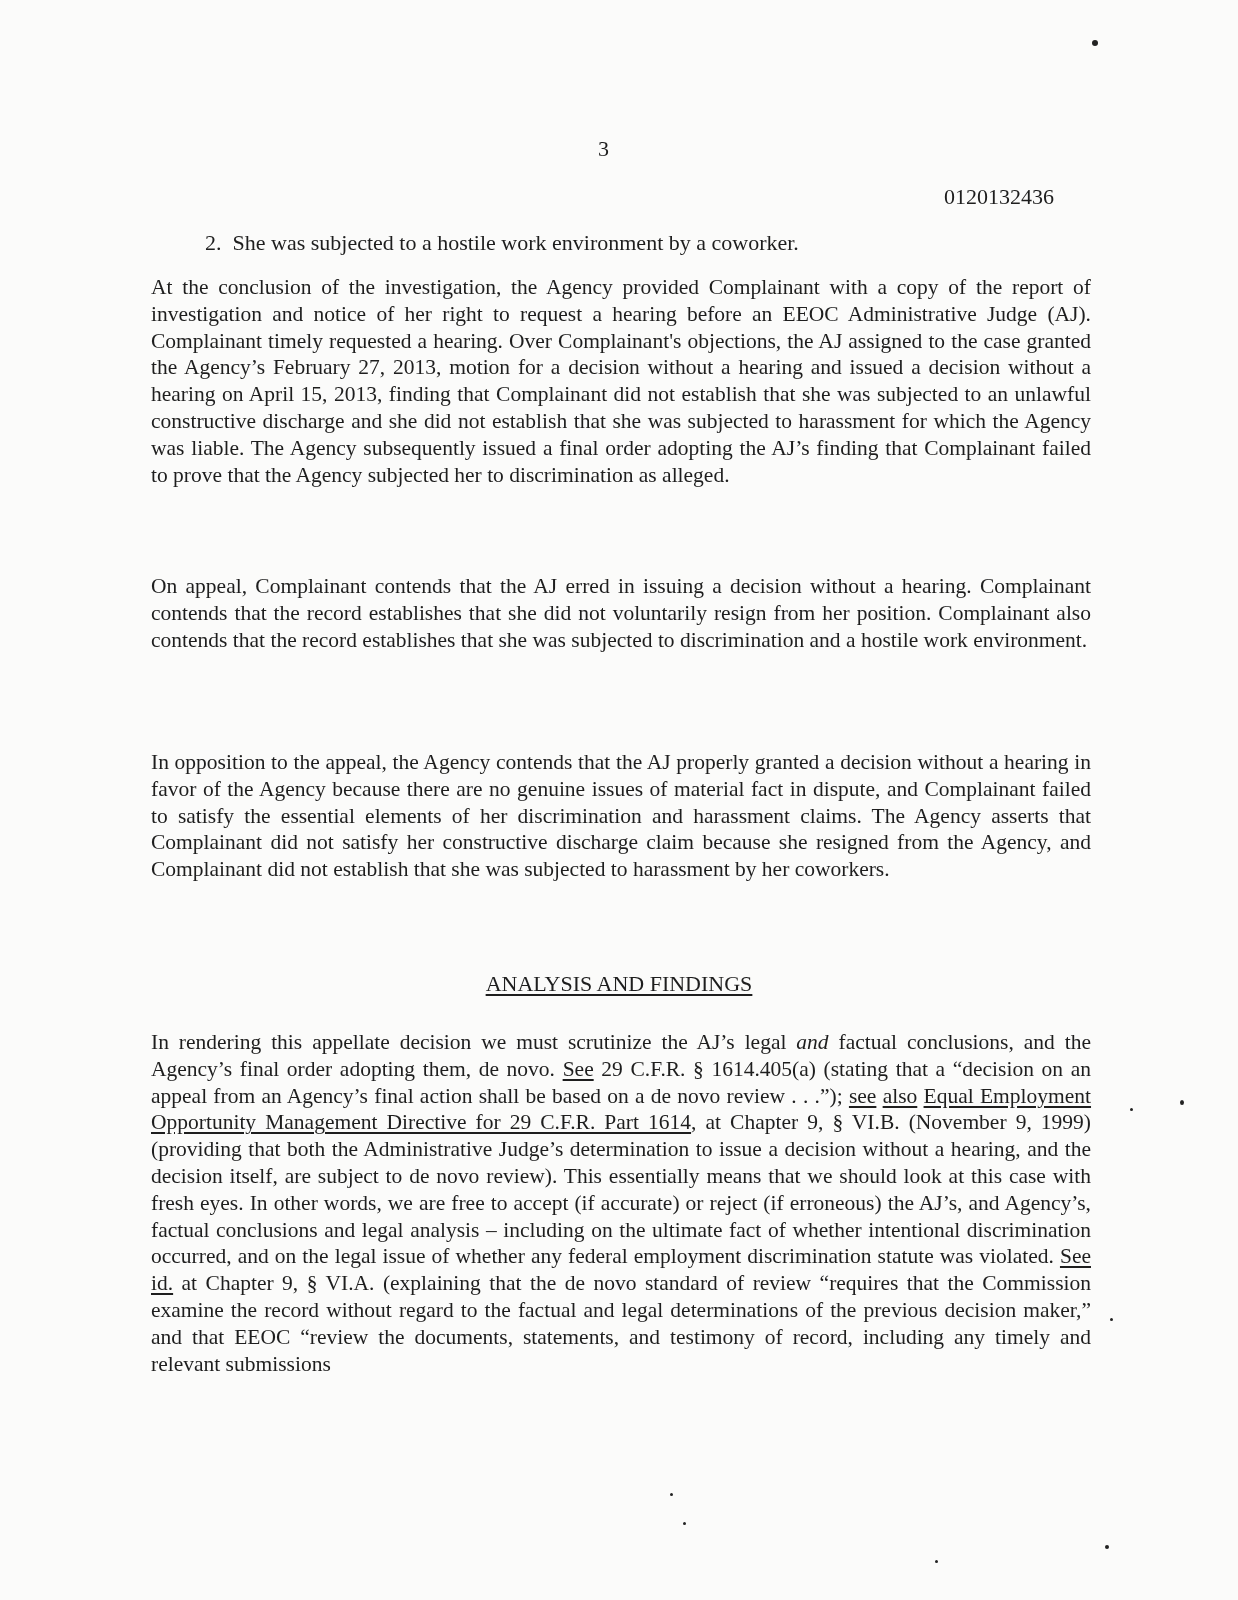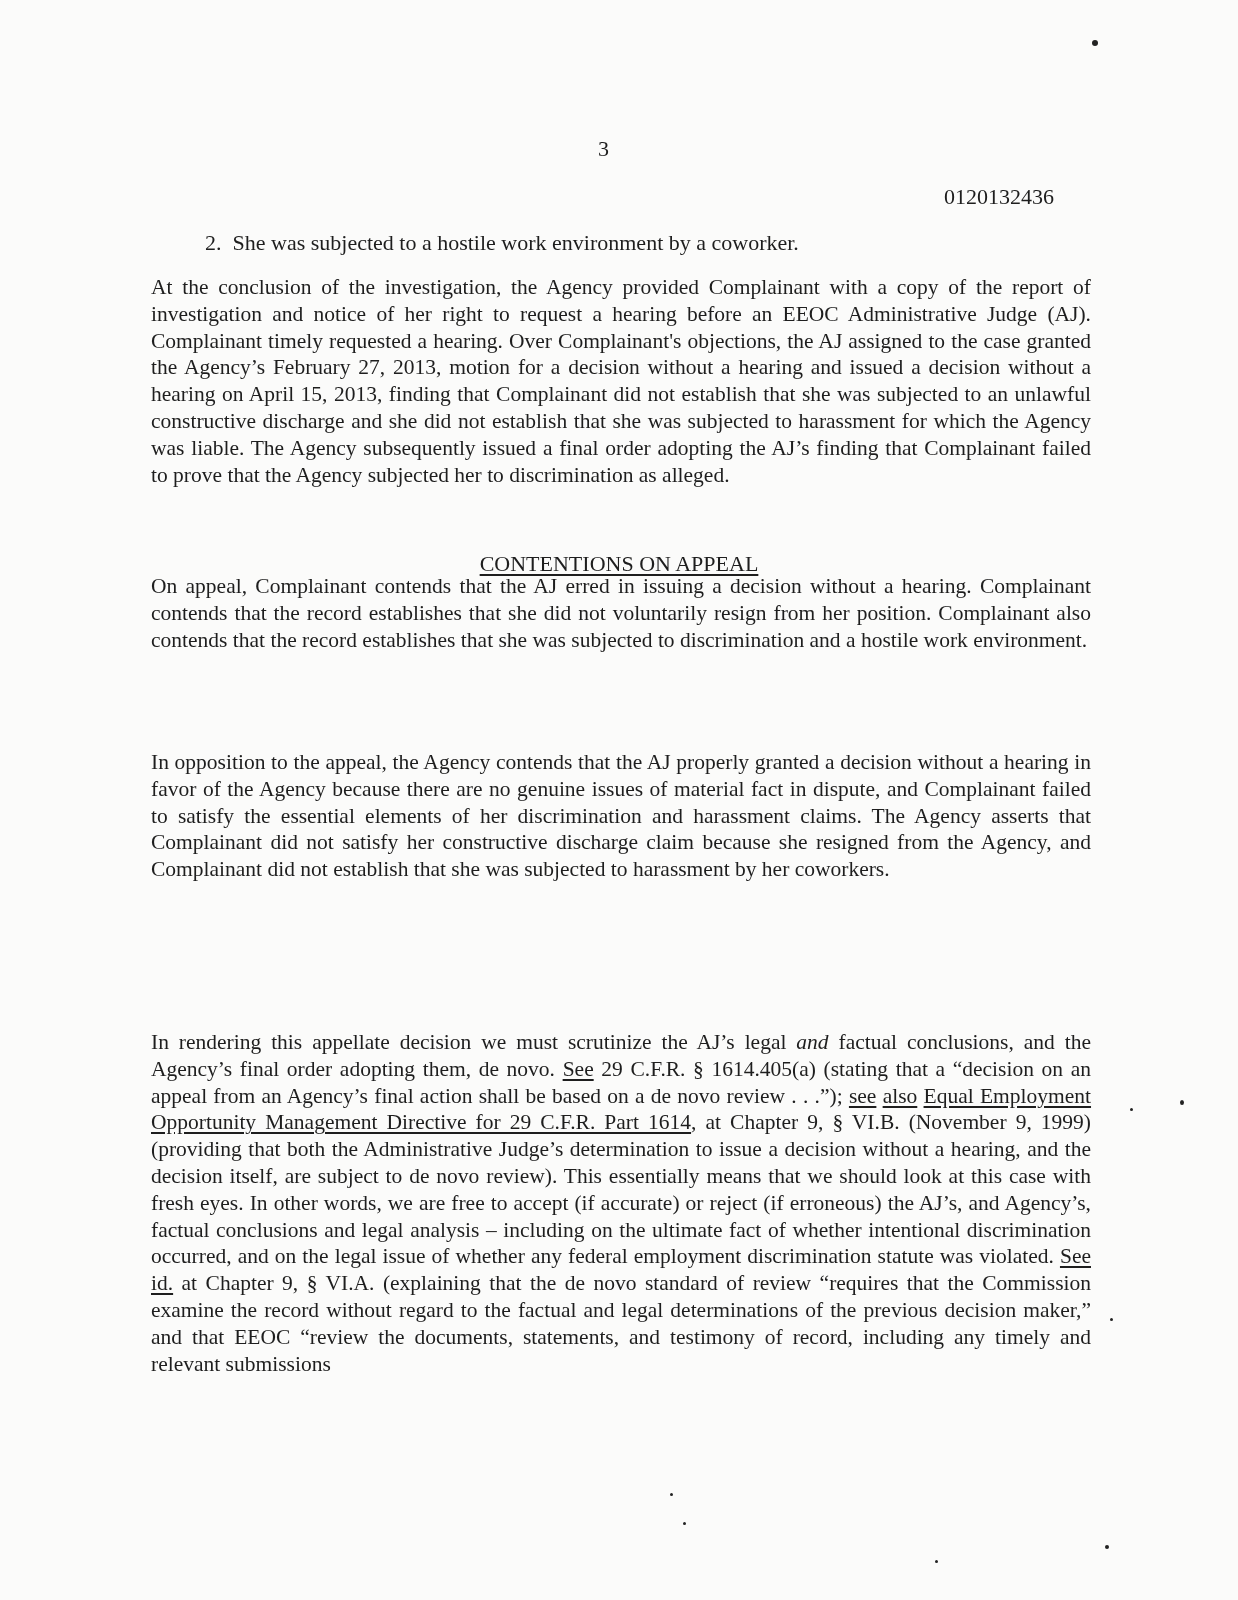--- a/index.html
+++ b/index.html
@@ -32,26 +32,26 @@
 <body>
 
 <div class="page">
   <div class="header-num">3</div>
   <div class="header-doc">0120132436</div>
 
   <div class="item" style="white-space:pre">2.  She was subjected to a hostile work environment by a coworker.</div>
 
   <div class="para" style="top:274px;">At the conclusion of the investigation, the Agency provided Complainant with a copy of the report of investigation and notice of her right to request a hearing before an EEOC Administrative Judge (AJ).  Complainant timely requested a hearing.  Over Complainant's objections, the AJ assigned to the case granted the Agency’s February 27, 2013, motion for a decision without a hearing and issued a decision without a hearing on April 15, 2013, finding that Complainant did not establish that she was subjected to an unlawful constructive discharge and she did not establish that she was subjected to harassment for which the Agency was liable. The Agency subsequently issued a final order adopting the AJ’s finding that Complainant failed to prove that the Agency subjected her to discrimination as alleged.</div>
 
-  <div class="heading" style="top:551px;"><span>CONTENTIONS ON APPEAL</span></div>
 
   <div class="para" style="top:573px;">On appeal, Complainant contends that the AJ erred in issuing a decision without a hearing. Complainant contends that the record establishes that she did not voluntarily resign from her position.  Complainant also contends that the record establishes that she was subjected to discrimination and a hostile work environment.</div>
 
   <div class="para" style="top:749px;">In opposition to the appeal, the Agency contends that the AJ properly granted a decision without a hearing in favor of the Agency because there are no genuine issues of material fact in dispute, and Complainant failed to satisfy the essential elements of her discrimination and harassment claims.  The Agency asserts that Complainant did not satisfy her constructive discharge claim because she resigned from the Agency, and Complainant did not establish that she was subjected to harassment by her coworkers.</div>
 
+  <div class="heading" style="top:971px;"><span>ANALYSIS AND FINDINGS</span></div>
 
   <div class="para" style="top:1029px;"><span>In rendering this appellate decision we must scrutinize the AJ’s legal </span><i>and</i><span> factual conclusions, and the Agency’s final order adopting them, de novo.  </span><span class="u">See</span><span> 29 C.F.R. § 1614.405(a) (stating that a “decision on an appeal from an Agency’s final action shall be based on a de novo review . . .”); </span><span class="u">see</span><span> </span><span class="u">also</span><span> </span><span class="u">Equal Employment Opportunity Management Directive for 29 C.F.R. Part 1614</span><span>, at Chapter 9, § VI.B. (November 9, 1999) (providing that both the Administrative Judge’s determination to issue a decision without a hearing, and the decision itself, are subject to de novo review).  This essentially means that we should look at this case with fresh eyes.  In other words, we are free to accept (if accurate) or reject (if erroneous) the AJ’s, and Agency’s, factual conclusions and legal analysis – including on the ultimate fact of whether intentional discrimination occurred, and on the legal issue of whether any federal employment discrimination statute was violated.  </span><span class="u">See</span><span> </span><span class="u">id.</span><span> at Chapter 9, § VI.A. (explaining that the de novo standard of review “requires that the Commission examine the record without regard to the factual and legal determinations of the previous decision maker,” and that EEOC “review the documents, statements, and testimony of record, including any timely and relevant submissions</span></div>
 
   <div class="speck" style="left:1092px;top:40px;width:6px;height:6px;"></div>
   <div class="speck" style="left:1180px;top:1100px;width:4px;height:5px;"></div>
   <div class="speck" style="left:1130px;top:1108px;width:3px;height:3px;"></div>
   <div class="speck" style="left:1110px;top:1318px;width:3px;height:3px;"></div>
   <div class="speck" style="left:670px;top:1493px;width:3px;height:3px;"></div>
   <div class="speck" style="left:1105px;top:1545px;width:4px;height:4px;"></div>
   <div class="speck" style="left:935px;top:1560px;width:3px;height:3px;"></div>

